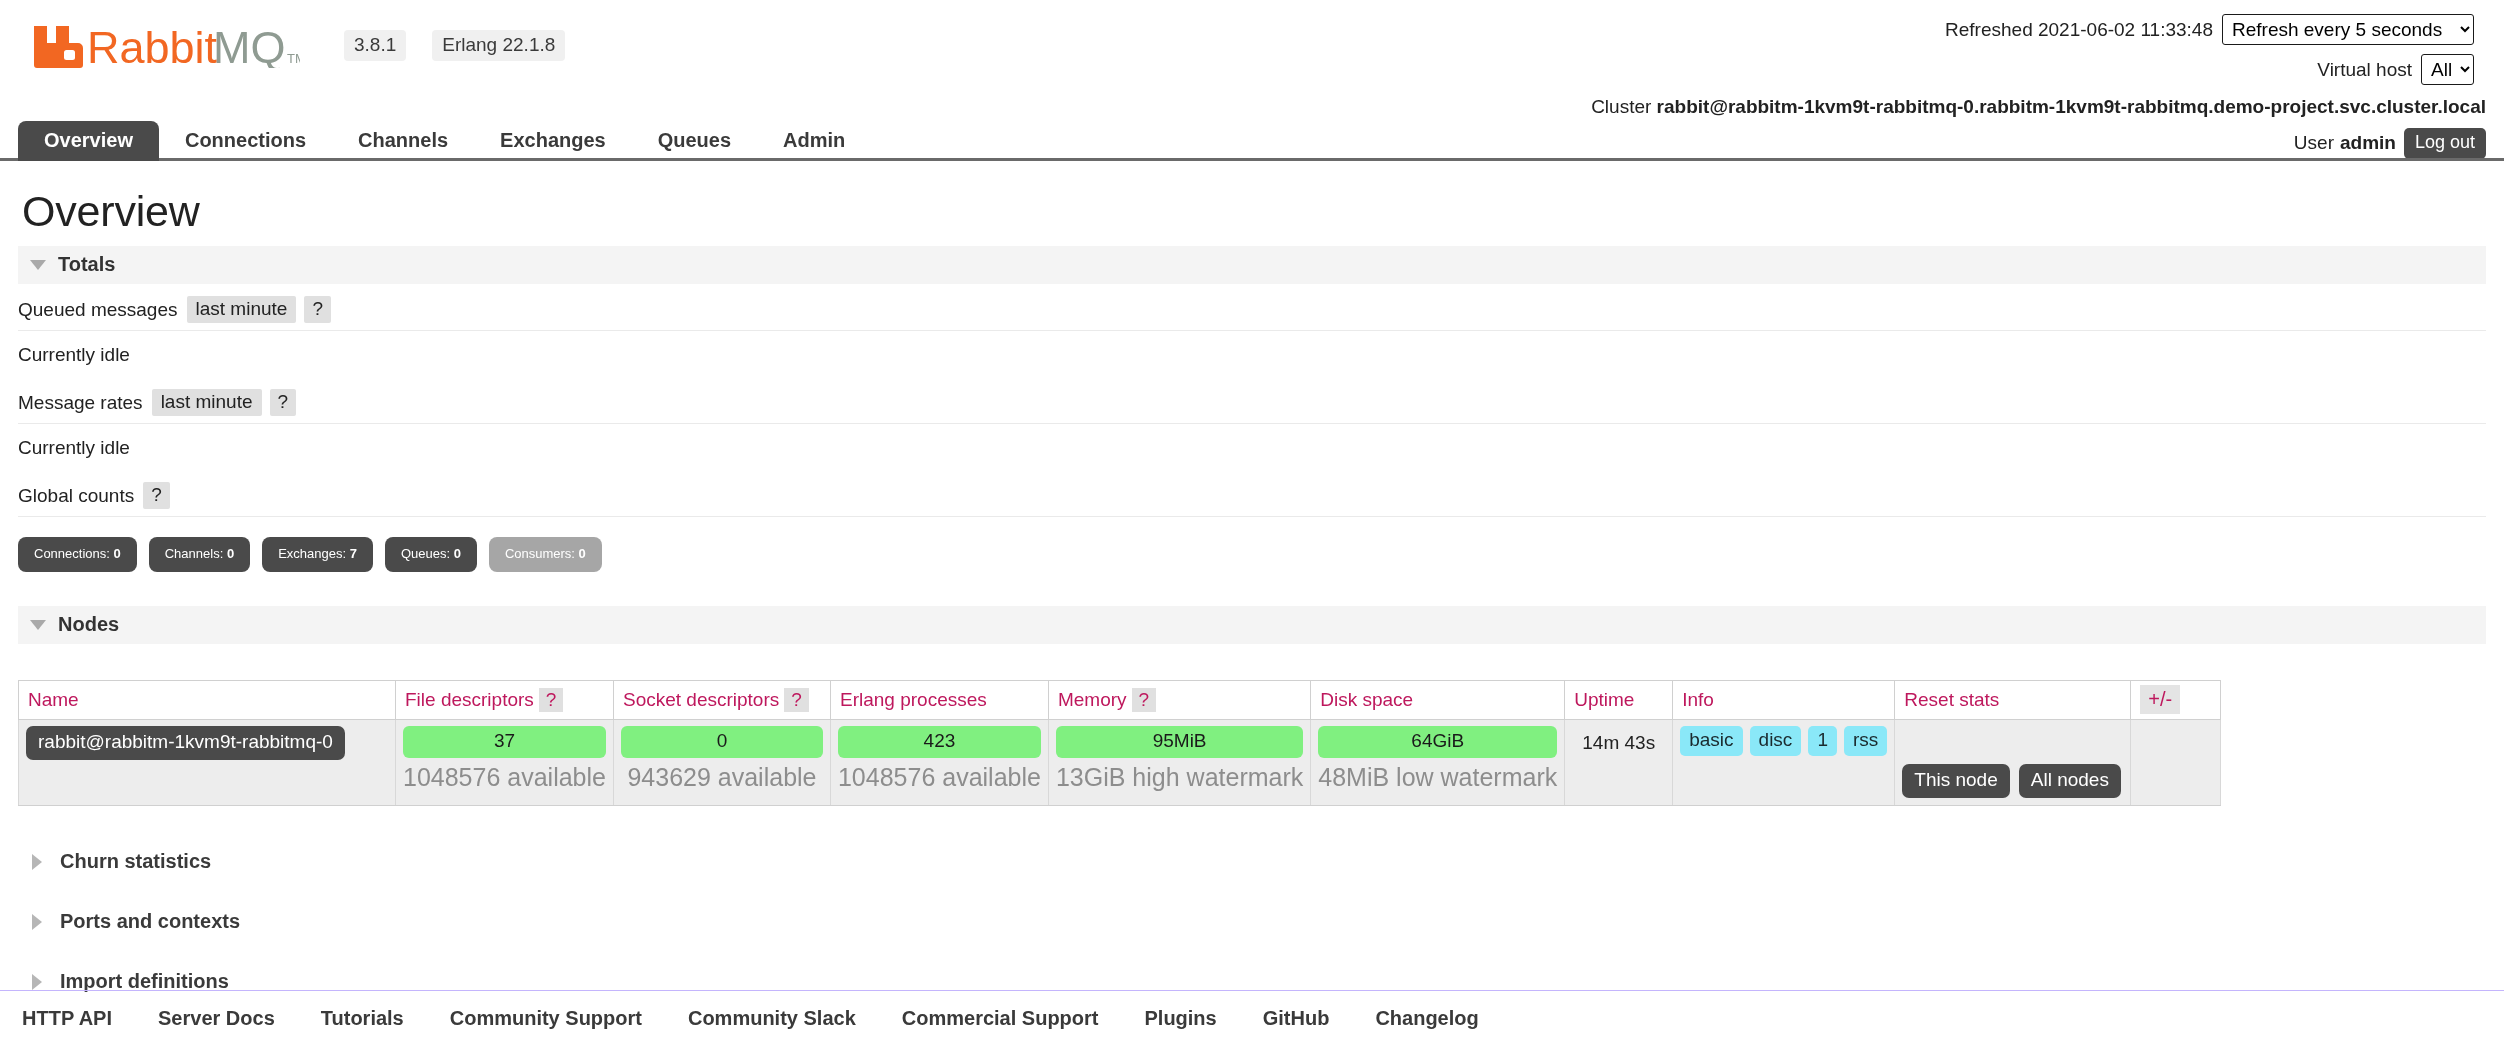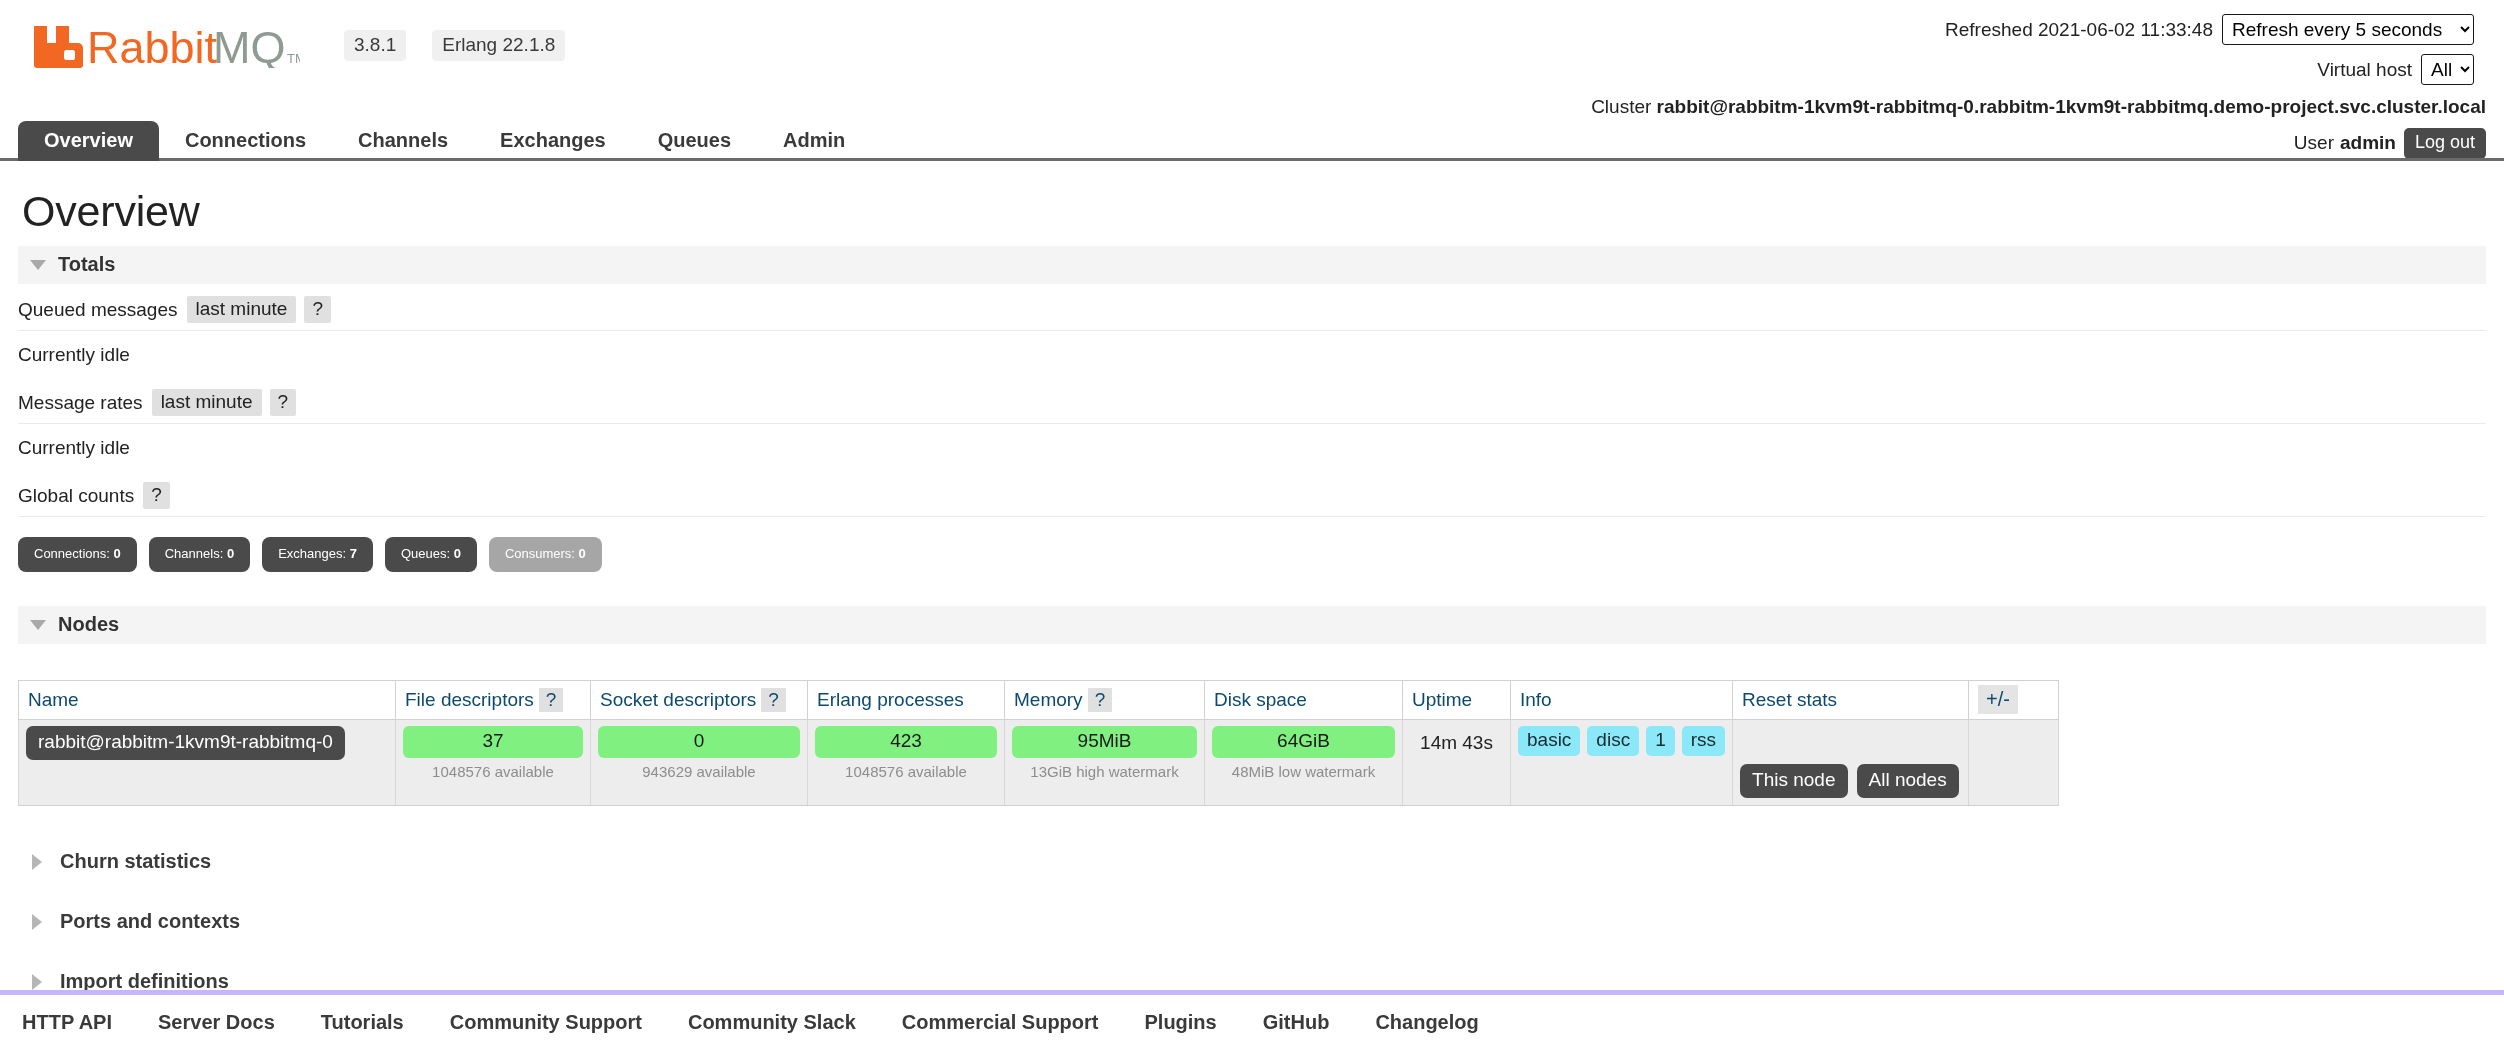--- a/index.html
+++ b/index.html
@@ -229,21 +229,21 @@
     border-collapse: collapse;
     table-layout: fixed;
     font-size: 19px;
   }
   table.nodes th {
     border: 1px solid #d0d0d0;
     background: #ffffff;
     font-weight: normal;
     text-align: left;
     padding: 7px 9px 8px 9px;
-    color: #0c4a6e;
+    color: #be185d;
     white-space: nowrap;
     overflow: hidden;
   }
   table.nodes th .hlp {
     background: #e0e0e0;
     padding: 1px 7px 2px 7px;
     margin-left: 5px;
     cursor: pointer;
   }
   table.nodes td {
@@ -285,21 +285,21 @@
     background: #80f080;
     border-radius: 6px;
     text-align: center;
     padding: 4px 0 6px 0;
     font-size: 19px;
     color: #1a1a1a;
   }
   .sub {
     text-align: center;
     color: #8d8d8d;
-    font-size: 15px;
+    font-size: 25px;
     padding-top: 5px;
     white-space: nowrap;
   }
   .uptime {
     text-align: center;
     font-size: 19px;
     color: #222;
     padding-top: 6px;
   }
   .info-badges { display: flex; gap: 7px; flex-wrap: nowrap; }
@@ -338,21 +338,21 @@
     margin-bottom: 17px;
   }
   .collapsed-item .tri.right { margin-right: 18px; }
 
   
   .footer {
     position: absolute;
     left: 0;
     top: 990px;
     width: 2504px;
-    border-top: 5px solid #c4b5fd;
+    border-top: 1px solid #c4b5fd;
     padding-top: 16px;
   }
   .footer-links {
     display: flex;
     padding-left: 22px;
     gap: 46px;
   }
   .footer-links a {
     font-size: 20px;
     font-weight: bold;

